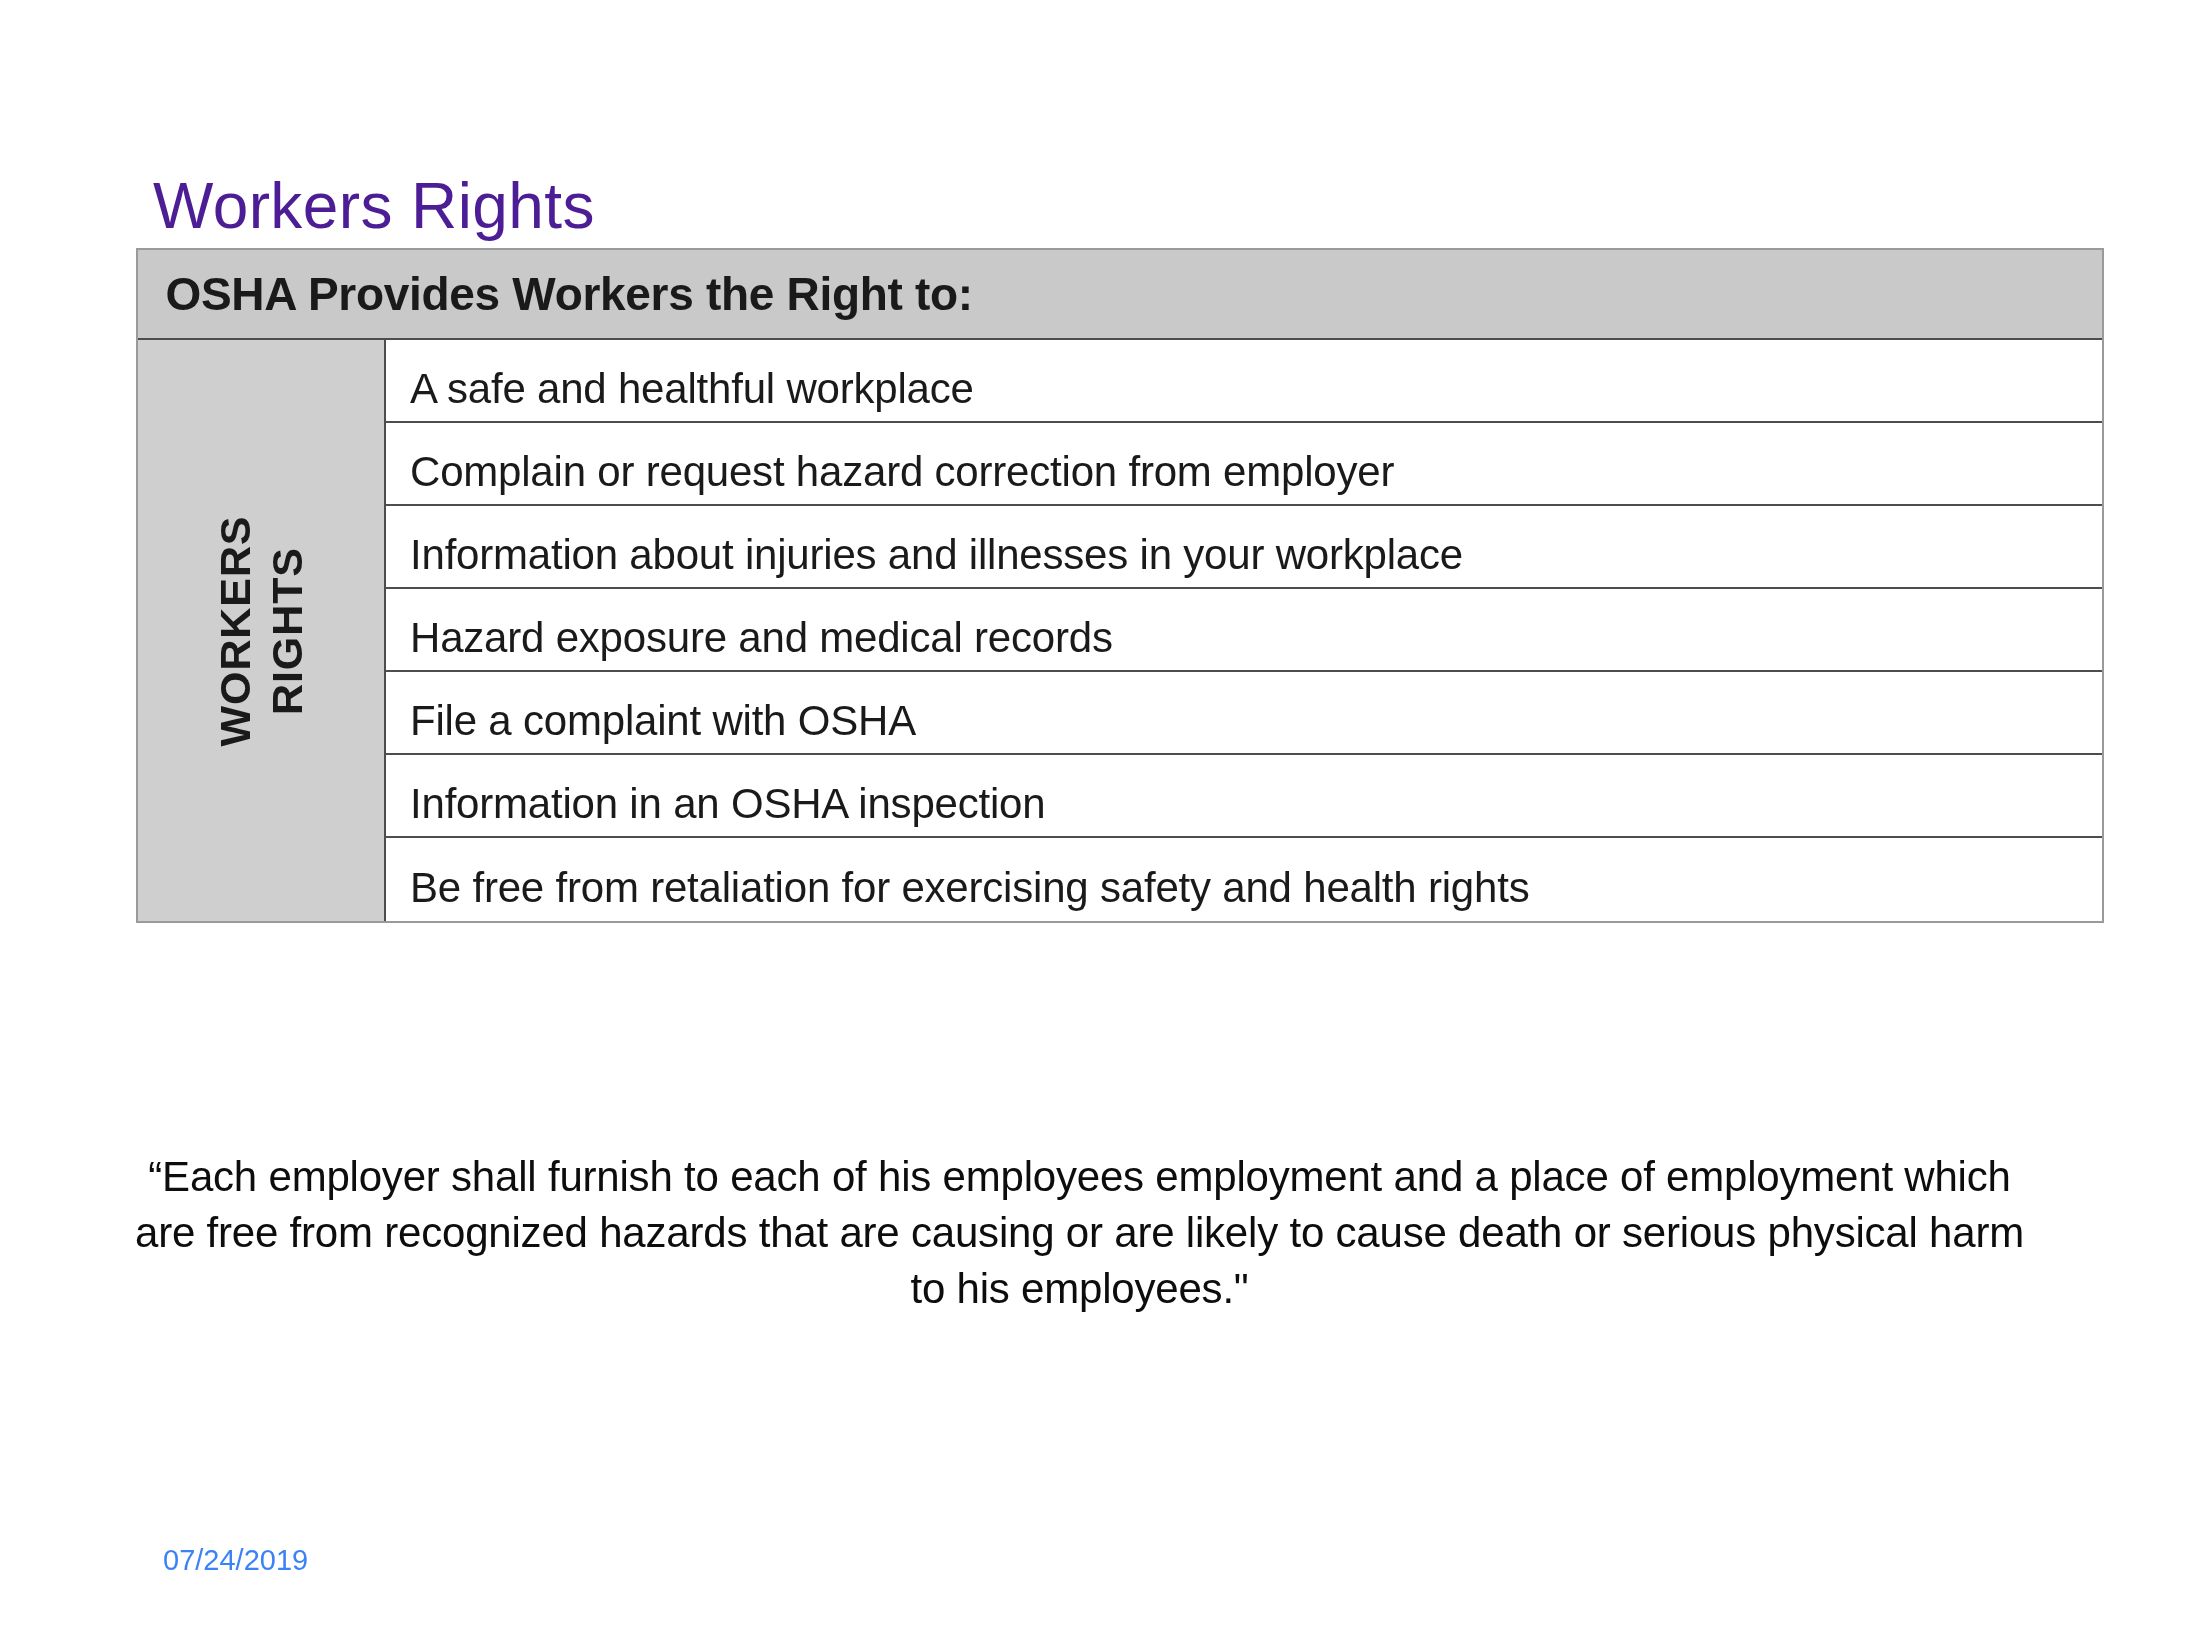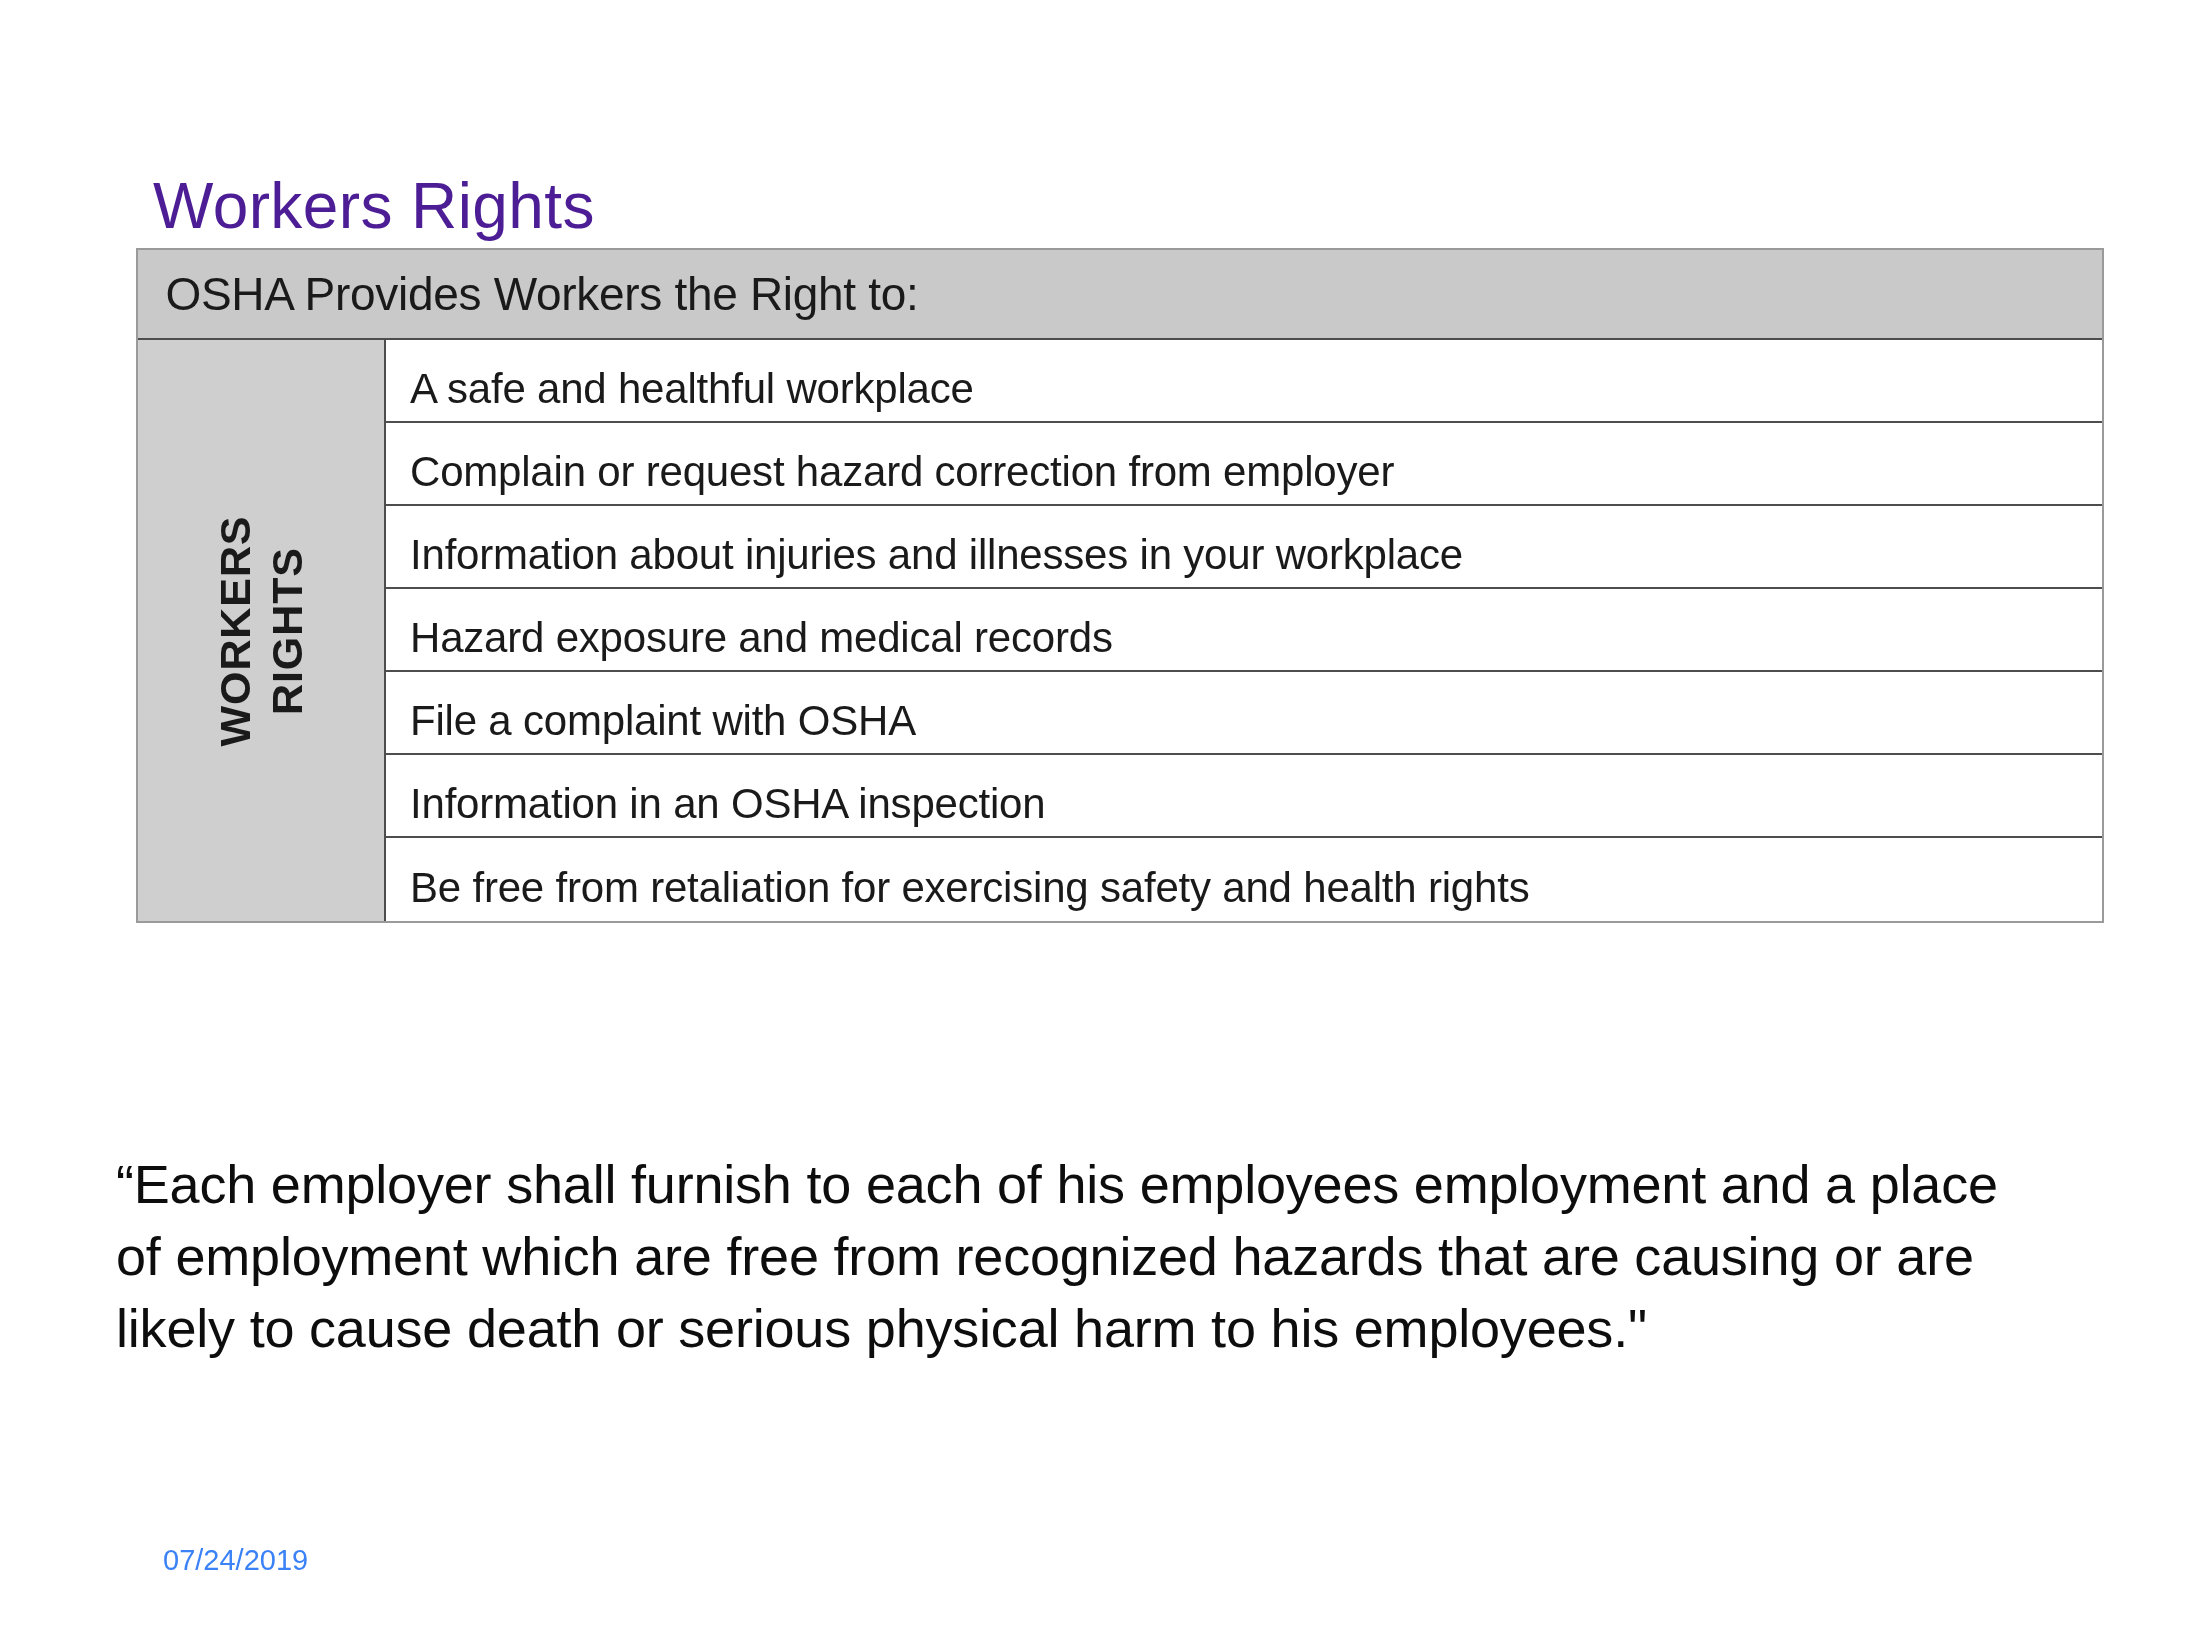--- a/index.html
+++ b/index.html
@@ -44,21 +44,21 @@
   .table-header {
     background: #c9c9c9;
     border-bottom: 2.6px solid #4d4d4d;
     height: 90px;
     display: flex;
     align-items: center;
     box-sizing: border-box;
   }
   .table-header-text {
     font-size: 46px;
-    font-weight: normal;
+    font-weight: bold;
     padding-left: 27.5px;
     color: #1a1a1a;
     letter-spacing: -0.3px;
   }
 
   .table-body {
     display: flex;
     align-items: stretch;
   }
 
@@ -102,27 +102,28 @@
     padding-left: 24px;
     color: #1a1a1a;
     white-space: nowrap;
     letter-spacing: -0.2px;
     margin-top: 16px;
   }
 
   
   .quote {
     position: absolute;
-    left: 116px;
+    left: 133px;
     top: 1149px;
     width: 1893px;
-    font-size: 54px;
+    font-size: 42px;
     line-height: 1.33;
     color: #0d0d0d;
     letter-spacing: -0.2px;
+    text-align: center;
   }
 
   
   .date {
     position: absolute;
     left: 163px;
     top: 1544px;
     font-size: 29px;
     color: #3b82f6;
   }

